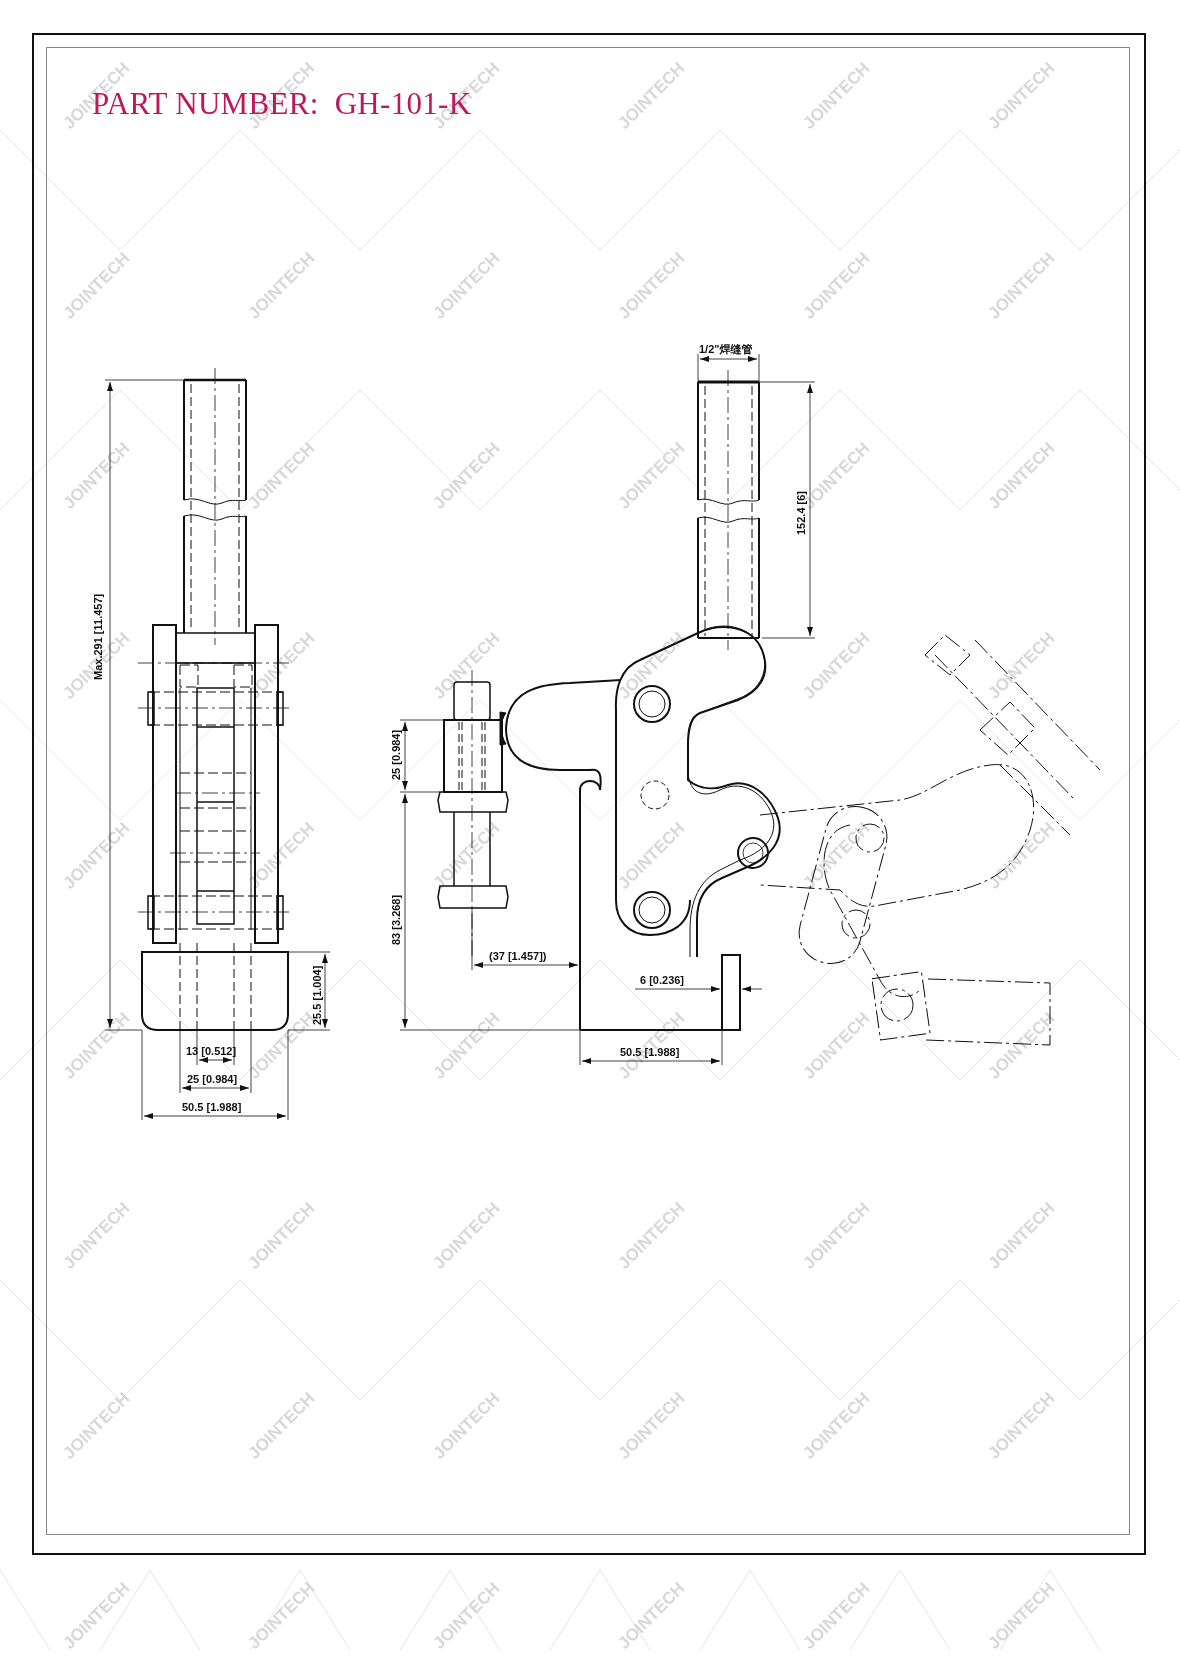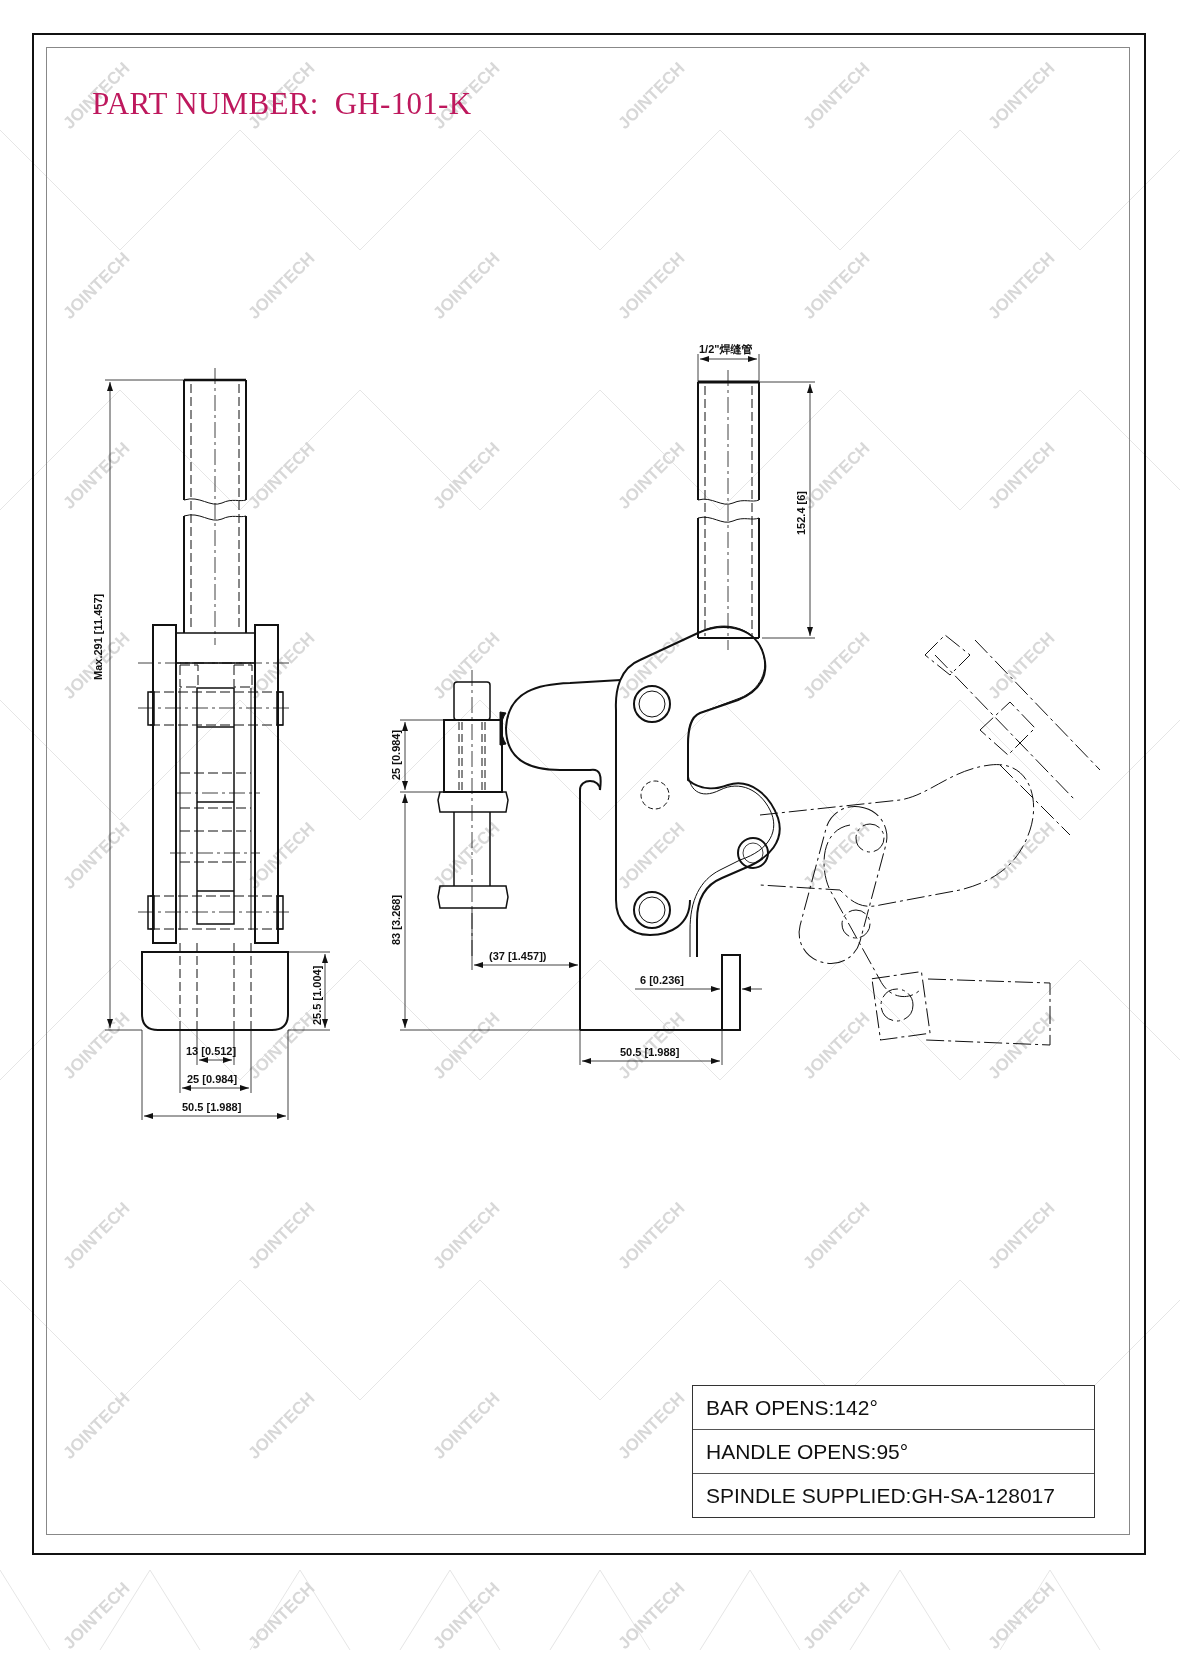--- a/index.html
+++ b/index.html
@@ -279,18 +279,13 @@
       <text x="699" y="353">1/2"焊缝管</text>
       <text transform="translate(805,535) rotate(-90)">152.4 [6]</text>
       <text transform="translate(400,780) rotate(-90)">25 [0.984]</text>
       <text transform="translate(400,945) rotate(-90)">83 [3.268]</text>
       <text x="489" y="960">(37 [1.457])</text>
       <text x="640" y="984">6 [0.236]</text>
       <text x="620" y="1056">50.5 [1.988]</text>
     </g>
   </svg>
 
-  <div class="spec-table">
-    <div class="spec-row">BAR OPENS:142°</div>
-    <div class="spec-row">HANDLE OPENS:95°</div>
-    <div class="spec-row">SPINDLE SUPPLIED:GH-SA-128017</div>
-  </div>
 </div>
 
 </body></html>

